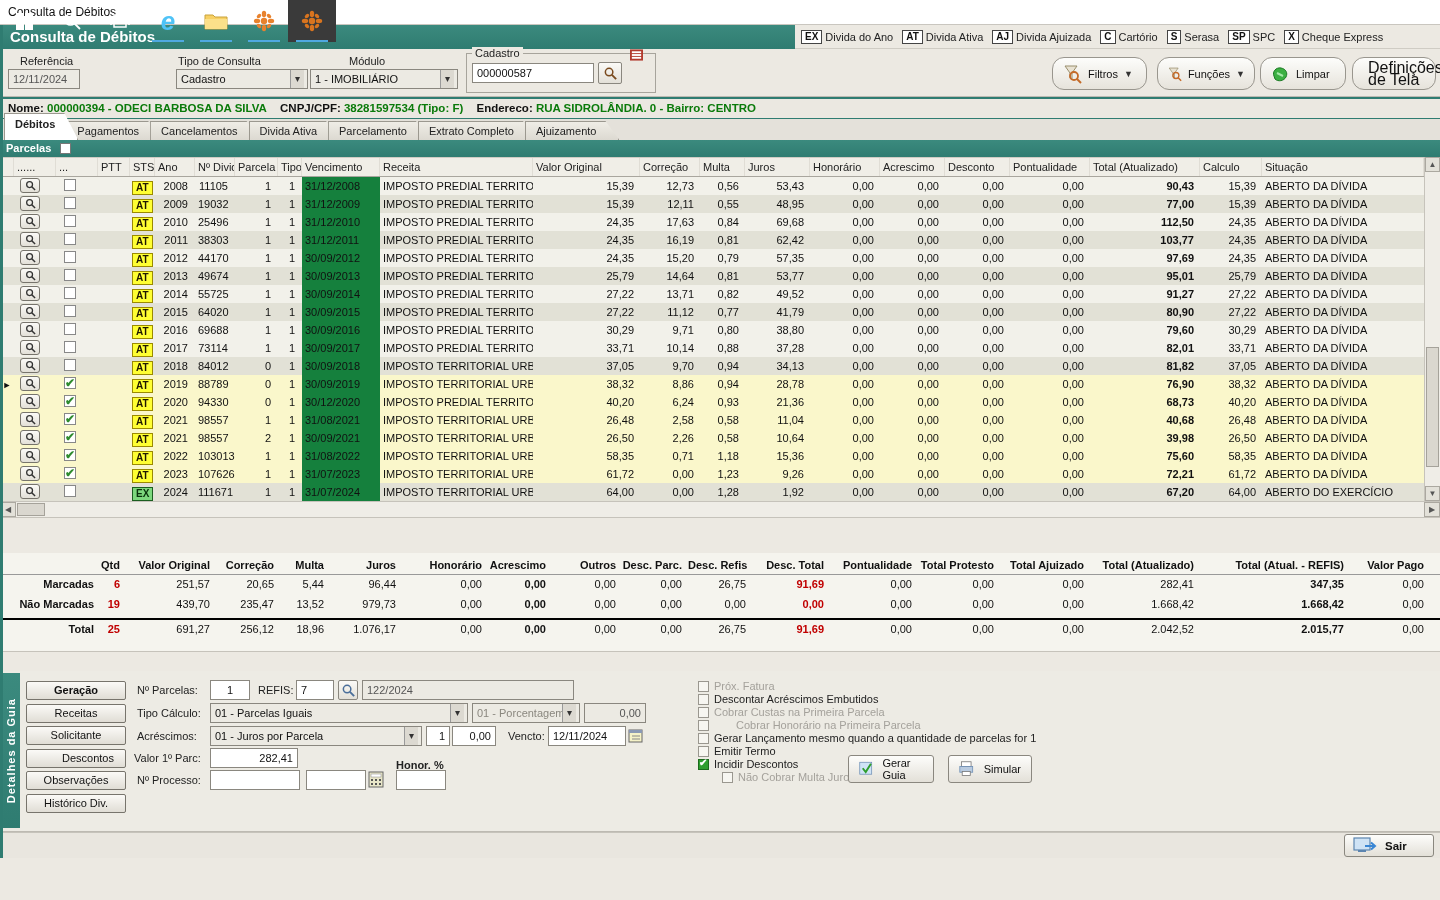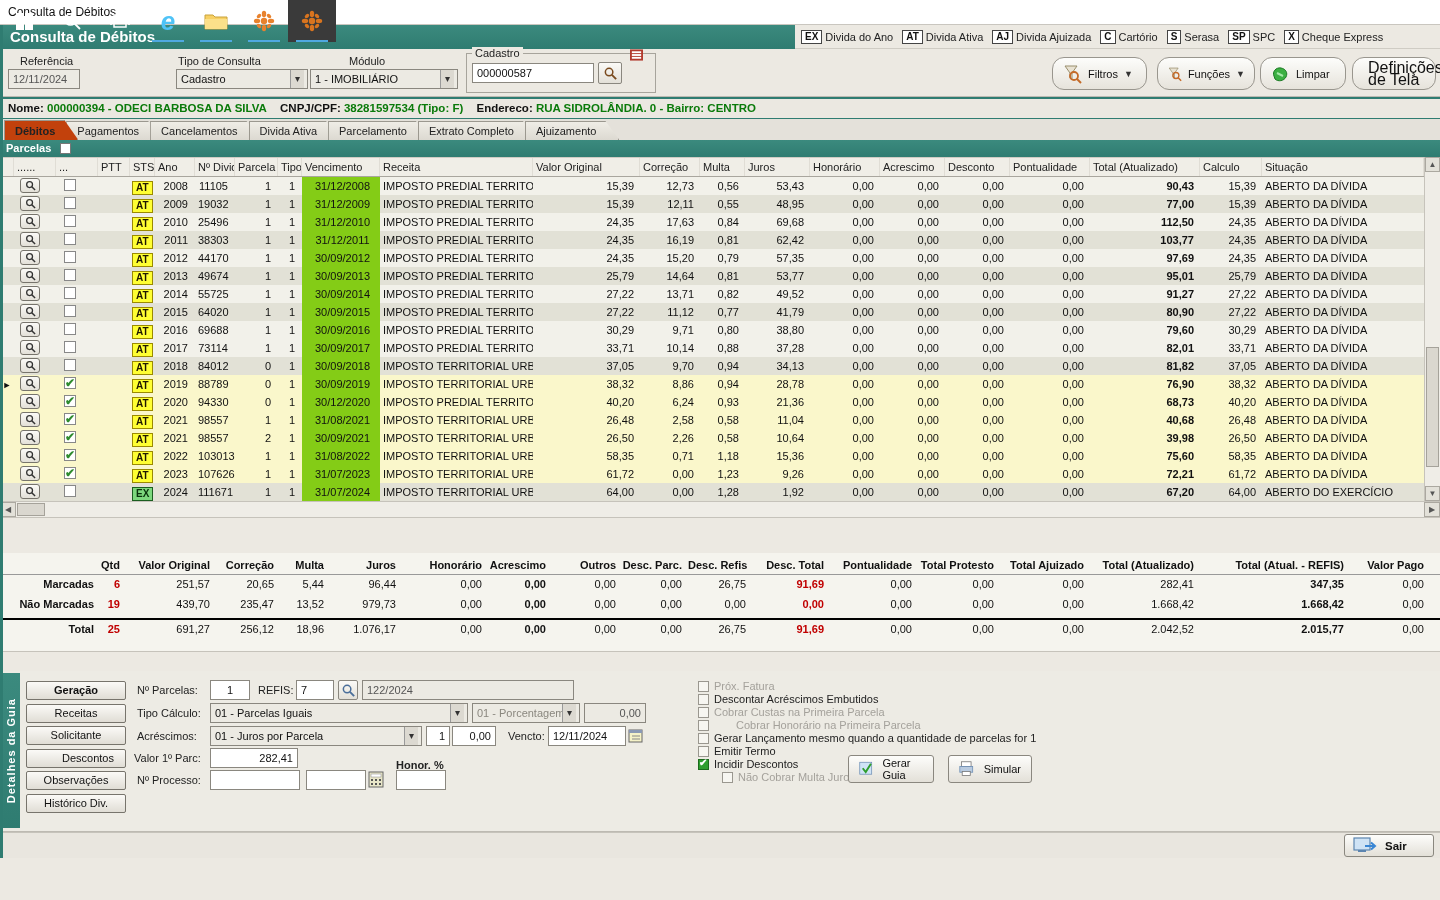--- a/index.html
+++ b/index.html
@@ -42,39 +42,39 @@
   .icon-list { width:13px; height:12px; }
 
   
   #nameband { left:0; top:97px; width:1440px; height:22px; background:#EBE8E1; border-top:2px solid #2F7C71; border-bottom:1px solid #2F7C71; font-size:11.5px; line-height:19px; padding-left:8px; white-space:nowrap; }
   #nameband b { color:#111; font-weight:bold; }
   #nameband .gv { color:#0A7A0A; font-weight:bold; margin-right:10px; }
 
   
   #tabsband { left:0; top:119px; width:1440px; height:21px; background:#E4E1DA; padding-left:4px; display:flex; align-items:flex-end; }
   .tab { position:relative; height:19px; line-height:18px; font-size:11px; color:#222; background:linear-gradient(#EFEDE6,#DCD9D1); border:1px solid #9B988F; border-bottom:none; padding:0 22px 0 10px; margin-right:-12px; clip-path:polygon(0 100%, 0 0, calc(100% - 14px) 0, 100% 100%); }
-  .tab.active { background:#c2410c; font-weight:bold; z-index:3; height:20px; line-height:20px; }
+  .tab.active { background:#ffffff; font-weight:bold; z-index:3; height:27px; line-height:20px; }
 
   
   #parcbar { left:0; top:140px; width:1440px; height:17px; background:linear-gradient(#3B8A7E,#2F7C71); color:#fff; font-weight:bold; font-size:11px; line-height:16px; padding-left:6px; }
   #parcbar .cbx { display:inline-block; width:11px; height:11px; background:#fff; border:1px solid #777; vertical-align:-2px; margin-left:6px; }
 
   
   .cols { display:grid; grid-template-columns:14px 42px 42px 32px 25px 40px 40px 43px 24px 78px 153px 107px 60px 45px 65px 70px 65px 65px 80px 110px 62px 1fr; }
   #thead { left:0; top:157px; width:1424px; height:20px; background:#F0EEE7; border-top:1px solid #CFCCC4; border-bottom:1px solid #A9A69E; }
   #thead span { font-size:11px; color:#222; line-height:18px; padding-left:3px; white-space:nowrap; overflow:hidden; border-right:1px solid #E0DDD5; }
   #tbody { left:0; top:177px; width:1424px; height:324px; background:#F2F1EA; }
   .trow { height:18px; }
   .trow > * { font-size:11px; line-height:18px; white-space:nowrap; overflow:hidden; padding-left:3px; color:#111; }
   .trow.stripe { background:#E2E1D6; }
   .trow.marked { background:#FAF7CB; }
   .trow > :nth-child(6), .trow > :nth-child(7), .trow > :nth-child(8), .trow > :nth-child(9) { text-align:right; padding-right:7px; }
   .trow > :nth-child(n+12):nth-child(-n+21) { text-align:right; padding-right:6px; }
   .trow > :nth-child(20) { font-weight:bold; }
-  .trow > :nth-child(10) { background:#84cc16;text-align:center; }
+  .trow > :nth-child(10) { background:#15803d; }
   .marker { padding:0 !important; text-align:center; }
   .marker.show::after { content:"►"; font-size:9px; color:#111; }
   .magbtn { width:20px; height:15px; margin:1px 0 0 6px; background:linear-gradient(#FBFAF7,#E3E0D8); border:1px solid #77746C; border-radius:3px; display:flex; align-items:center; justify-content:center; padding:0 !important; }
   .cb { width:12px; height:12px; margin:2px 0 0 8px; background:#fff; border:1px solid #888; position:relative; padding:0 !important; }
   .cb.checked::after { content:"✔"; position:absolute; left:0px; top:-4px; color:#2E8B2E; font-size:12px; font-weight:bold; }
   .stscell { padding:1px 0 0 2px !important; }
 
   
   #vscroll { left:1424px; top:157px; width:16px; height:344px; background:#EFEDE7; border-left:1px solid #C6C3BB; }
   #hscroll { left:0; top:501px; width:1440px; height:17px; background:#EFEDE7; border-top:1px solid #C6C3BB; border-bottom:1px solid #C6C3BB; }

